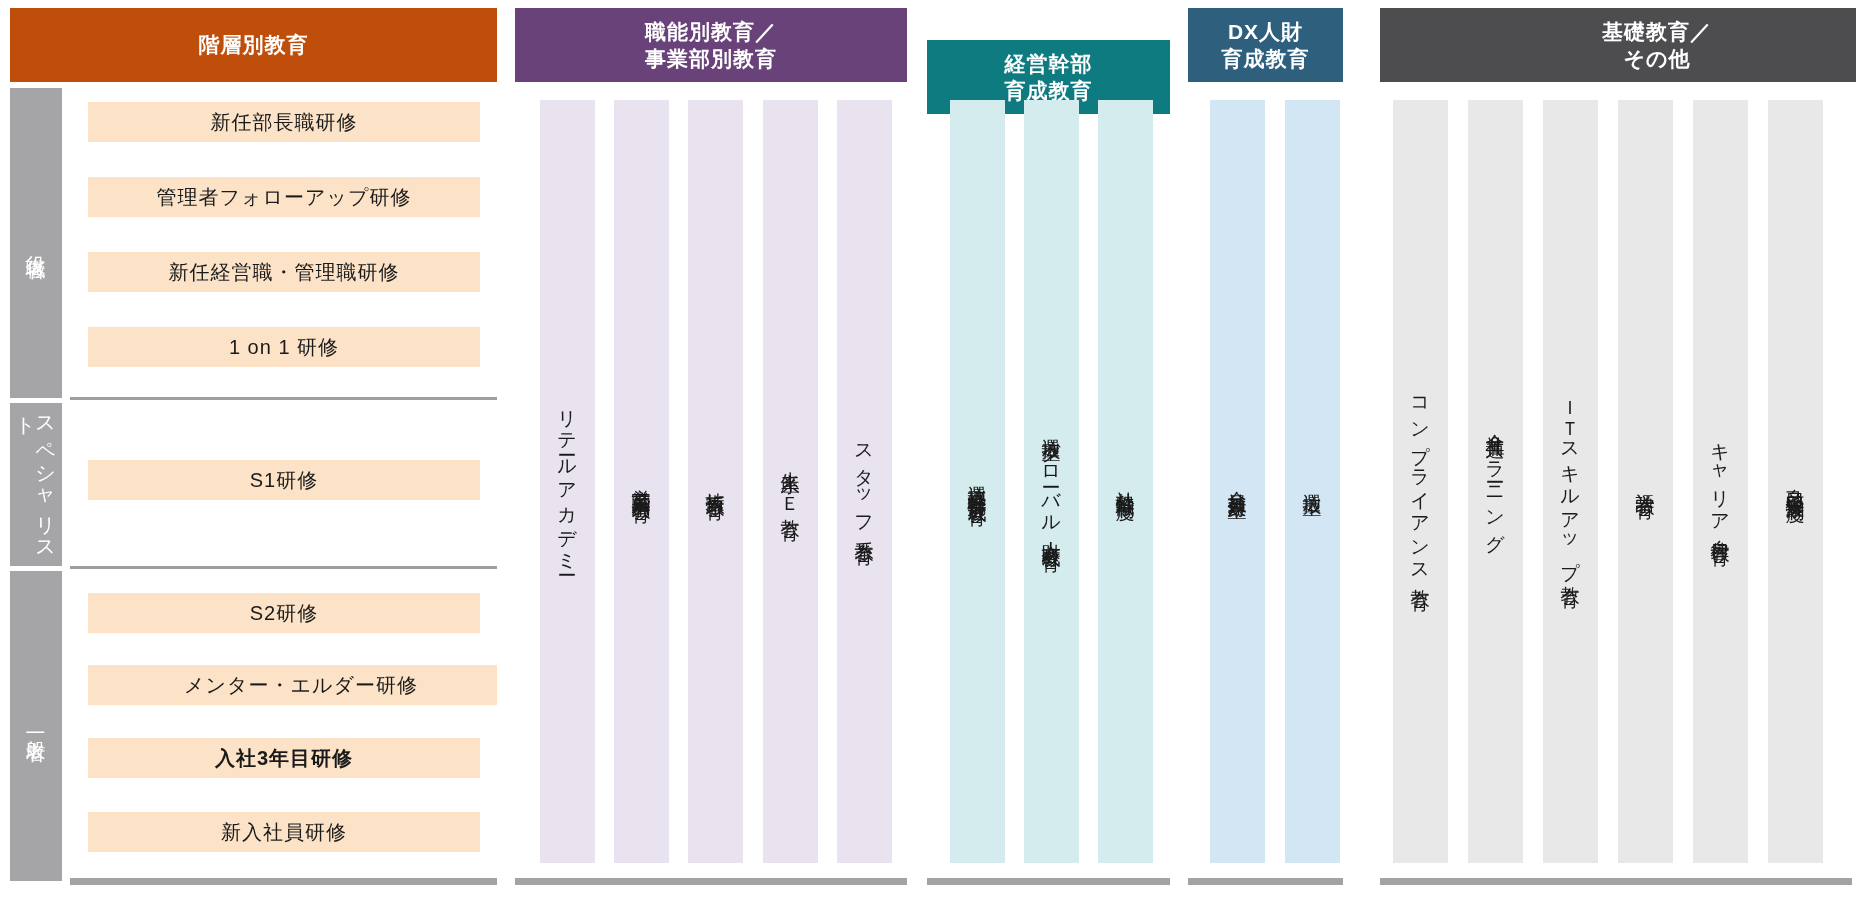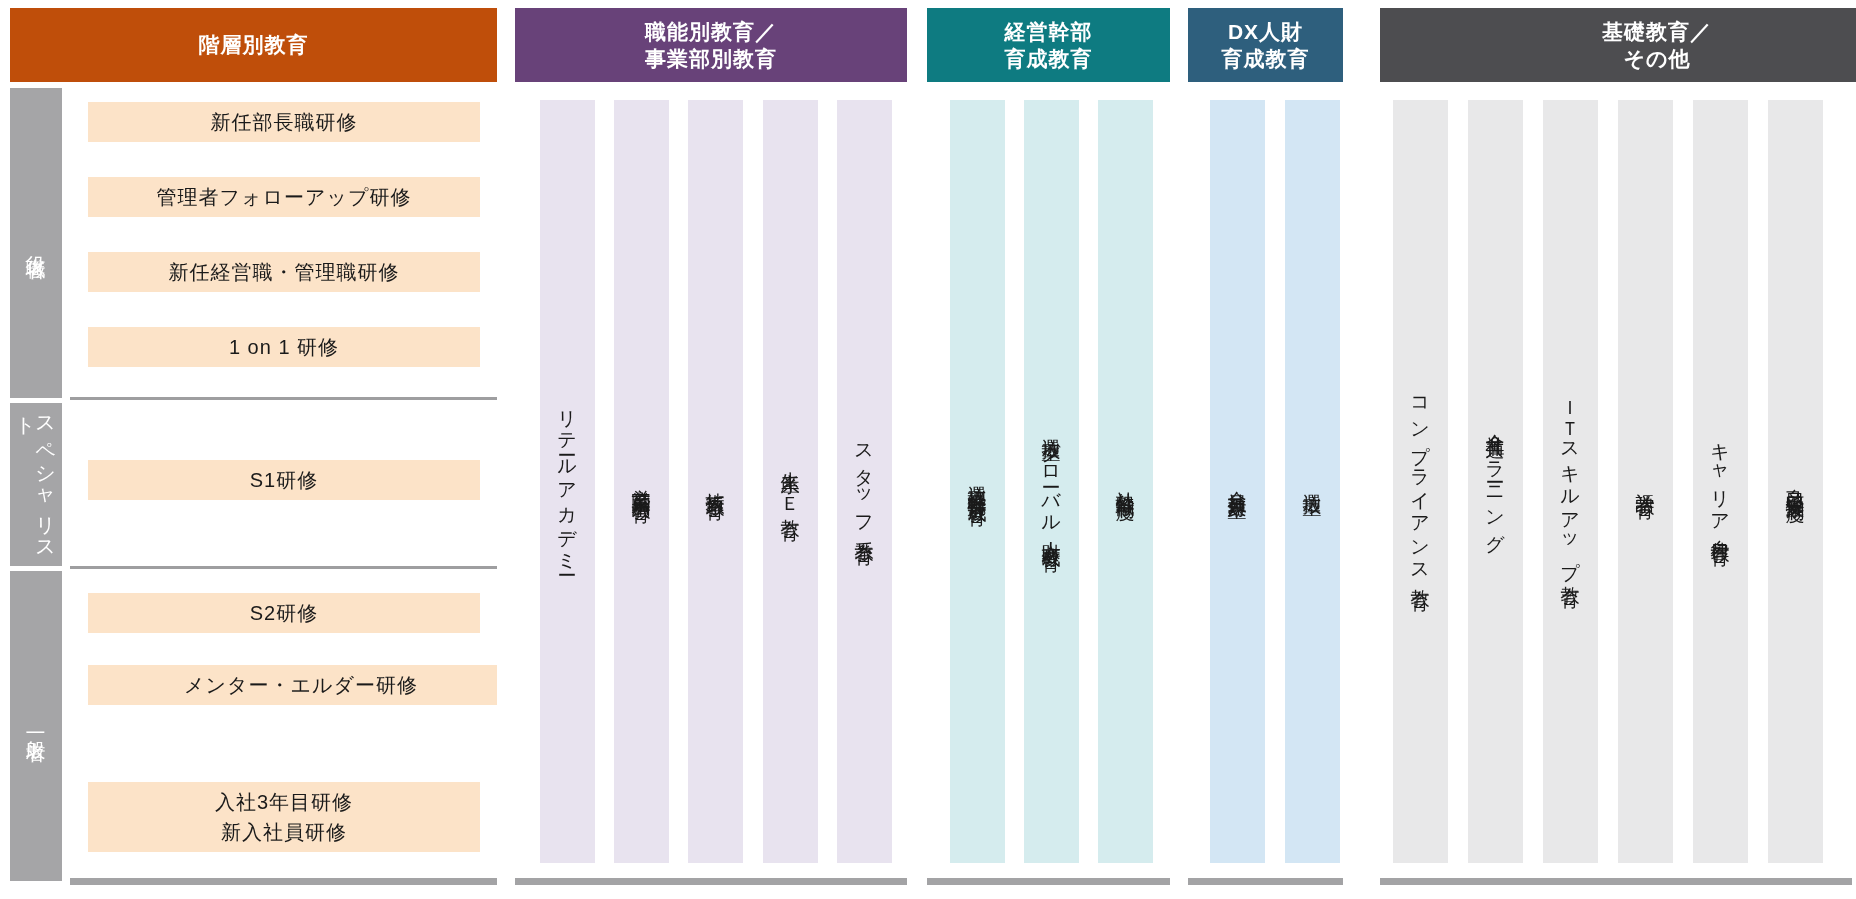--- a/index.html
+++ b/index.html
@@ -131,21 +131,21 @@
 
   <div class="bar" style="top:102px;">新任部長職研修</div>
   <div class="bar" style="top:252px;">新任経営職・管理職研修</div>
   <div class="bar" style="top:177px;">管理者フォローアップ研修</div>
   <div class="bar" style="top:327px;">1 on 1 研修</div>
 
   <div class="bar" style="top:460px;">S1研修</div>
 
   <div class="bar" style="top:593px;">S2研修</div>
   <div class="bar" style="top:665px;padding-left:17px;">メンター・エルダー研修</div>
-  <div class="bar" style="top:782px;">入社3年目研修</div>
+  <div class="bar" style="top:738px;font-weight:bold;">入社3年目研修</div>
   <div class="bar" style="top:812px;">新入社員研修</div>
 
   <div class="hdr c-func" style="left:515px;width:392px;">
     <span>職能別教育／</span>
     <span>事業部別教育</span>
   </div>
   <div class="vcol col-func" style="left:540px;">
     <span class="vtext">リテールアカデミー</span>
   </div>
   <div class="vcol col-func" style="left:614px;">
@@ -154,21 +154,21 @@
   <div class="vcol col-func" style="left:688px;">
     <span class="vtext">技術系教育</span>
   </div>
   <div class="vcol col-func" style="left:763px;">
     <span class="vtext">生産系ＩＥ教育</span>
   </div>
   <div class="vcol col-func" style="left:837px;">
     <span class="vtext">スタッフ系教育</span>
   </div>
 
-  <div class="hdr c-exec" style="left:927px;width:243px;">
+  <div class="hdr c-exec" style="left:927px;width:243px;margin-top:32px;">
     <span>経営幹部</span>
     <span>育成教育</span>
   </div>
   <div class="vcol col-exec" style="left:950px;">
     <span class="vtext">選抜型経営幹部育成教育</span>
   </div>
   <div class="vcol col-exec" style="left:1024px;">
     <span class="vtext">選抜型グローバル人財育成教育</span>
   </div>
   <div class="vcol col-exec" style="left:1098px;">

